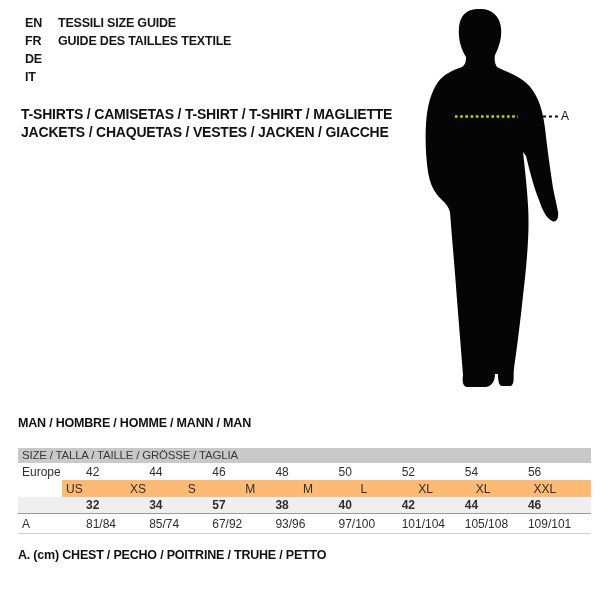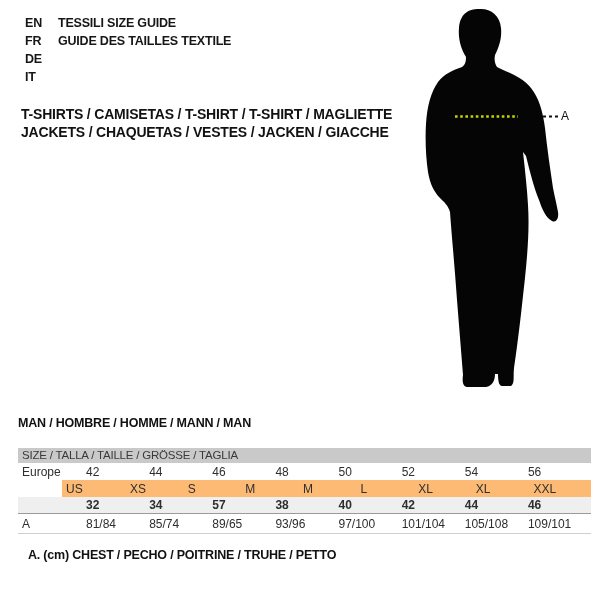--- a/index.html
+++ b/index.html
@@ -36,21 +36,21 @@
   }
   .st-row { display: grid; grid-template-columns: 68px repeat(8, 1fr); align-items: center; }
   .st-row .st-label { text-align: left; padding-left: 4px; }
   .st-row .st-cell { }
   .row-europe { height: 17px; background: #ffffff; }
   .row-us     { height: 17px; background: #fdba74; margin-left: 44px; }
   .row-num    { height: 16px; background: #efefef; font-weight: bold; }
   .row-a      { height: 19px; background: #ffffff; border-top: 1px solid #9b9b9b; border-bottom: 1px solid #cfcfcf; }
 
   
-  .footnote { left: 28px; top: 548px; font-size: 12.5px; font-weight: 700; letter-spacing: -0.2px; color: #111; }
+  .footnote { left: 18px; top: 548px; font-size: 12.5px; font-weight: 700; letter-spacing: -0.2px; color: #111; }
 </style>
 </head>
 <body>
 
 <div class="abs lang-list">
   <div class="lang-row">
     <span class="lang-code">EN</span>
     <span class="lang-label">TESSILI SIZE GUIDE</span>
   </div>
   <div class="lang-row">
@@ -150,21 +150,21 @@
     <span class="st-cell">40</span>
     <span class="st-cell">42</span>
     <span class="st-cell">44</span>
     <span class="st-cell">46</span>
   </div>
 
   <div class="st-row row-a">
     <span class="st-label">A</span>
     <span class="st-cell">81/84</span>
     <span class="st-cell">85/74</span>
-    <span class="st-cell">89/65</span>
+    <span class="st-cell">67/92</span>
     <span class="st-cell">93/96</span>
     <span class="st-cell">97/100</span>
     <span class="st-cell">101/104</span>
     <span class="st-cell">105/108</span>
     <span class="st-cell">109/101</span>
   </div>
 </div>
 
 <div class="abs footnote">A. (cm) CHEST / PECHO / POITRINE / TRUHE / PETTO</div>
 

